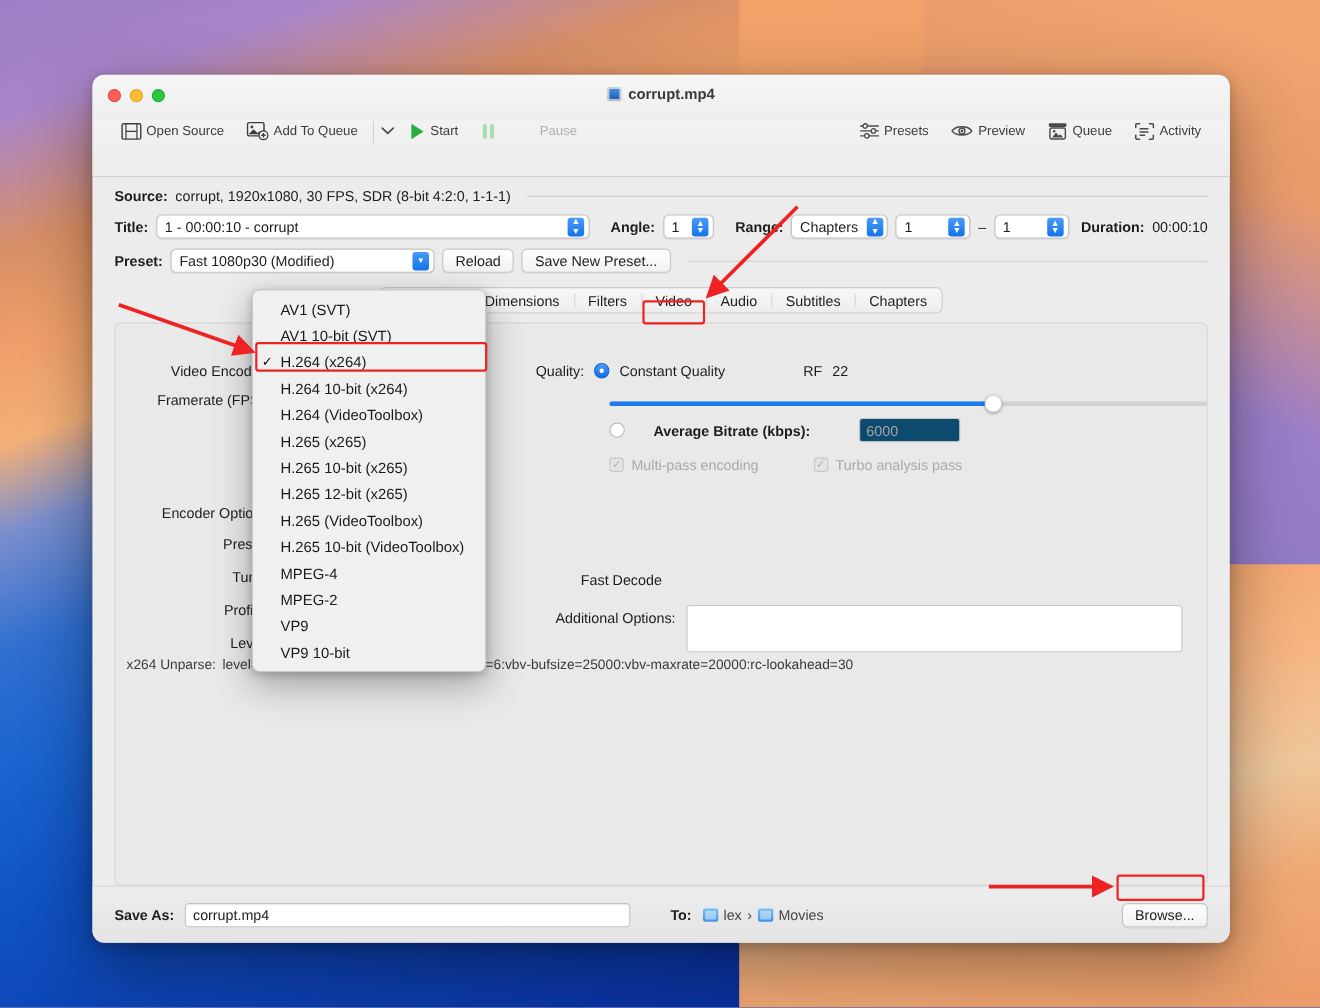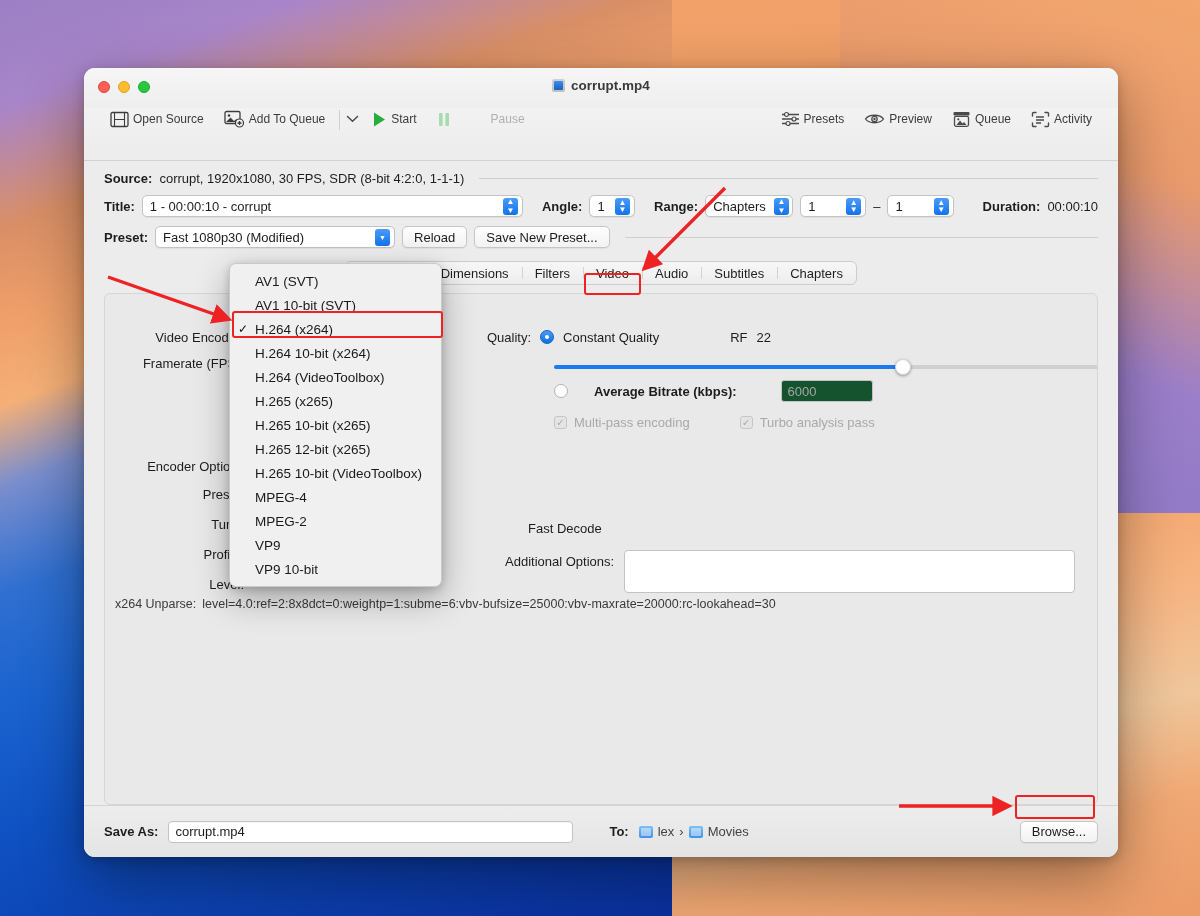--- a/index.html
+++ b/index.html
@@ -192,21 +192,21 @@
     border: 1px solid #c6c6c6; background: #e4e4e4;
     display: flex; align-items: center; justify-content: center;
     color: #aaa; font-size: 10px; line-height: 1;
   }
   .dimtxt { color: #a9a9a9; font-size: 13px; }
   .txtfield {
     background: #fff; border: 1px solid #c3c3c3; border-radius: 3px;
     height: 22px; font-size: 13px; color: #9a9a9a; padding: 0 6px;
     display: flex; align-items: center;
   }
-  .txtfield.disabled { background: #14532d; color: #a5a5a5; }
+  .txtfield.disabled { background: #0c4a6e; color: #a5a5a5; }
 
   .unparse { font-size: 12.5px; color: #3a3a3a; padding-left: 10px; }
 
   
   .bottombar {
     height: 52px; flex: none; display: flex; align-items: center;
     padding: 0 20px; gap: 10px;
     background: linear-gradient(#ededed,#e4e4e4);
     border-top: 1px solid #d4d4d4;
   }
@@ -396,21 +396,21 @@
       </div>
       <div class="popup" style="width:70px">
         <span>1</span>
         <span class="stepper">▲<span style="height:1px"></span>▼</span>
       </div>
       <span class="val">–</span>
       <div class="popup" style="width:70px">
         <span>1</span>
         <span class="stepper">▲<span style="height:1px"></span>▼</span>
       </div>
-      <span class="lbl" style="margin-left:22px">Duration:</span>
+      <span class="lbl" style="margin-left:4px">Duration:</span>
       <span class="val">00:00:10</span>
     </div>
 
     <div class="row">
       <span class="lbl">Preset:</span>
       <div class="popup" style="width:240px">
         <span>Fast 1080p30 (Modified)</span>
         <span class="pop-arrow" style="font-size:7px">▼</span>
       </div>
       <div class="btn">
@@ -580,20 +580,24 @@
   <div class="mi">
       <span class="ck"></span>
       <span>H.265 10-bit (x265)</span>
     </div>
   <div class="mi">
       <span class="ck"></span>
       <span>H.265 12-bit (x265)</span>
     </div>
   <div class="mi">
       <span class="ck"></span>
+      <span>H.265 (VideoToolbox)</span>
+    </div>
+  <div class="mi">
+      <span class="ck"></span>
       <span>H.265 10-bit (VideoToolbox)</span>
     </div>
   <div class="mi">
       <span class="ck"></span>
       <span>MPEG-4</span>
     </div>
   <div class="mi">
       <span class="ck"></span>
       <span>MPEG-2</span>
     </div>

